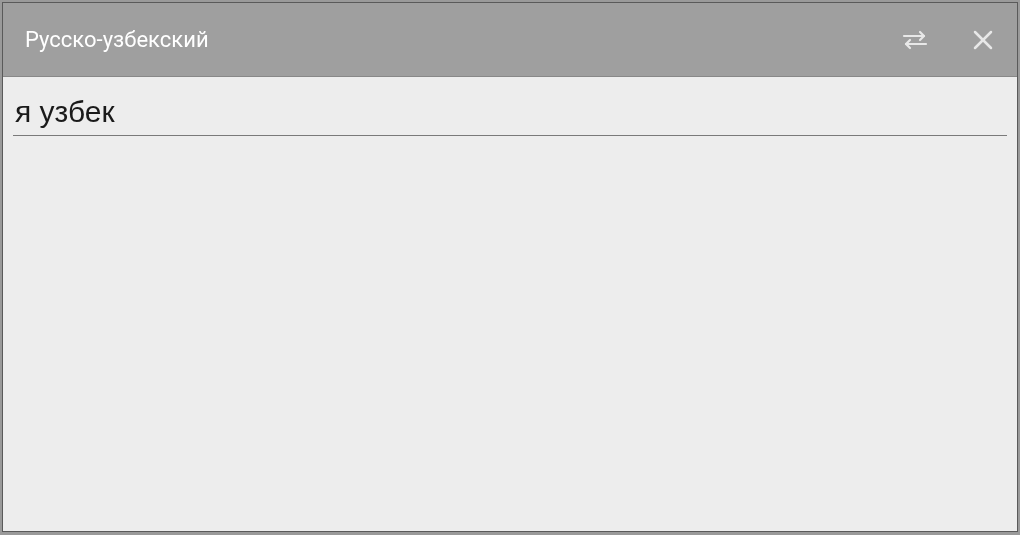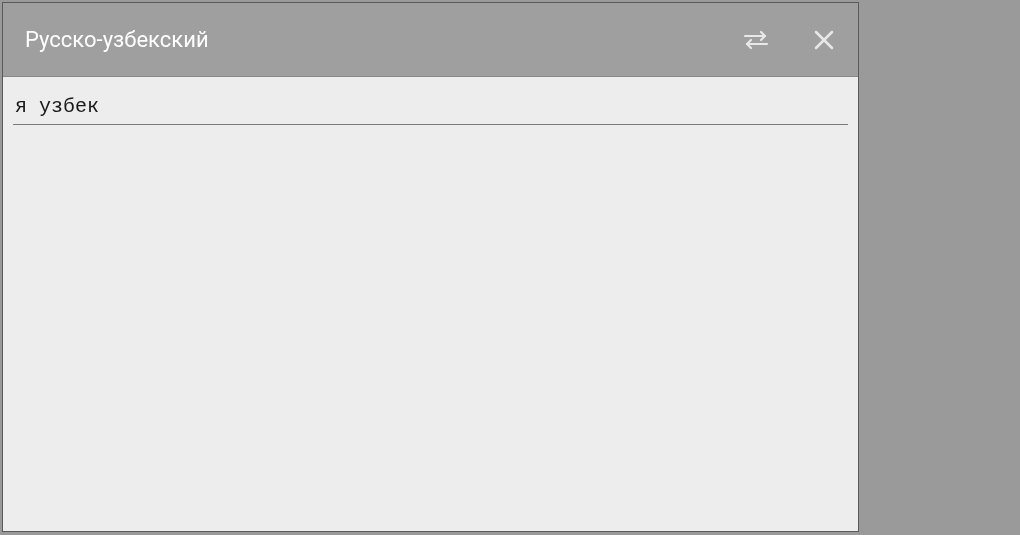--- a/index.html
+++ b/index.html
@@ -9,21 +9,21 @@
     }
     body {
       font-family: -apple-system, BlinkMacSystemFont, "Segoe UI", Roboto, Helvetica, Arial, sans-serif;
       background: #9a9a9a;
       width: 1020px;
       height: 535px;
       overflow: hidden;
     }
     .window {
       background: #ec4899;
-      width: 857px;
+      width: 1016px;
       height: 530px;
       margin: 2px;
       border: 1px solid #5a5a5a;
       display: flex;
       flex-direction: column;
     }
     .header {
       background: #9f9f9f;
       height: 74px;
       display: flex;
@@ -54,28 +54,27 @@
     .content {
       flex: 1;
       background: #ededed;
       padding: 18px 10px 0 10px;
     }
     .input-row {
       border-bottom: 1px solid #7a7a7a;
       padding: 0 0 6px 2px;
     }
     .input-text {
-      font-size: 20px;
+      font-size: 30px;
       color: #1a1a1a;
       font-weight: 400;
       border: none;
       background: transparent;
       width: 100%;
       outline: none;
-      font-family: Liberation Mono, monospace;
     }
     .output-row {
       padding: 14px 0 0 10px;
     }
     .output-text {
       font-size: 22px;
       color: #7a7a7a;
       font-weight: 400;
     }
   </style>

